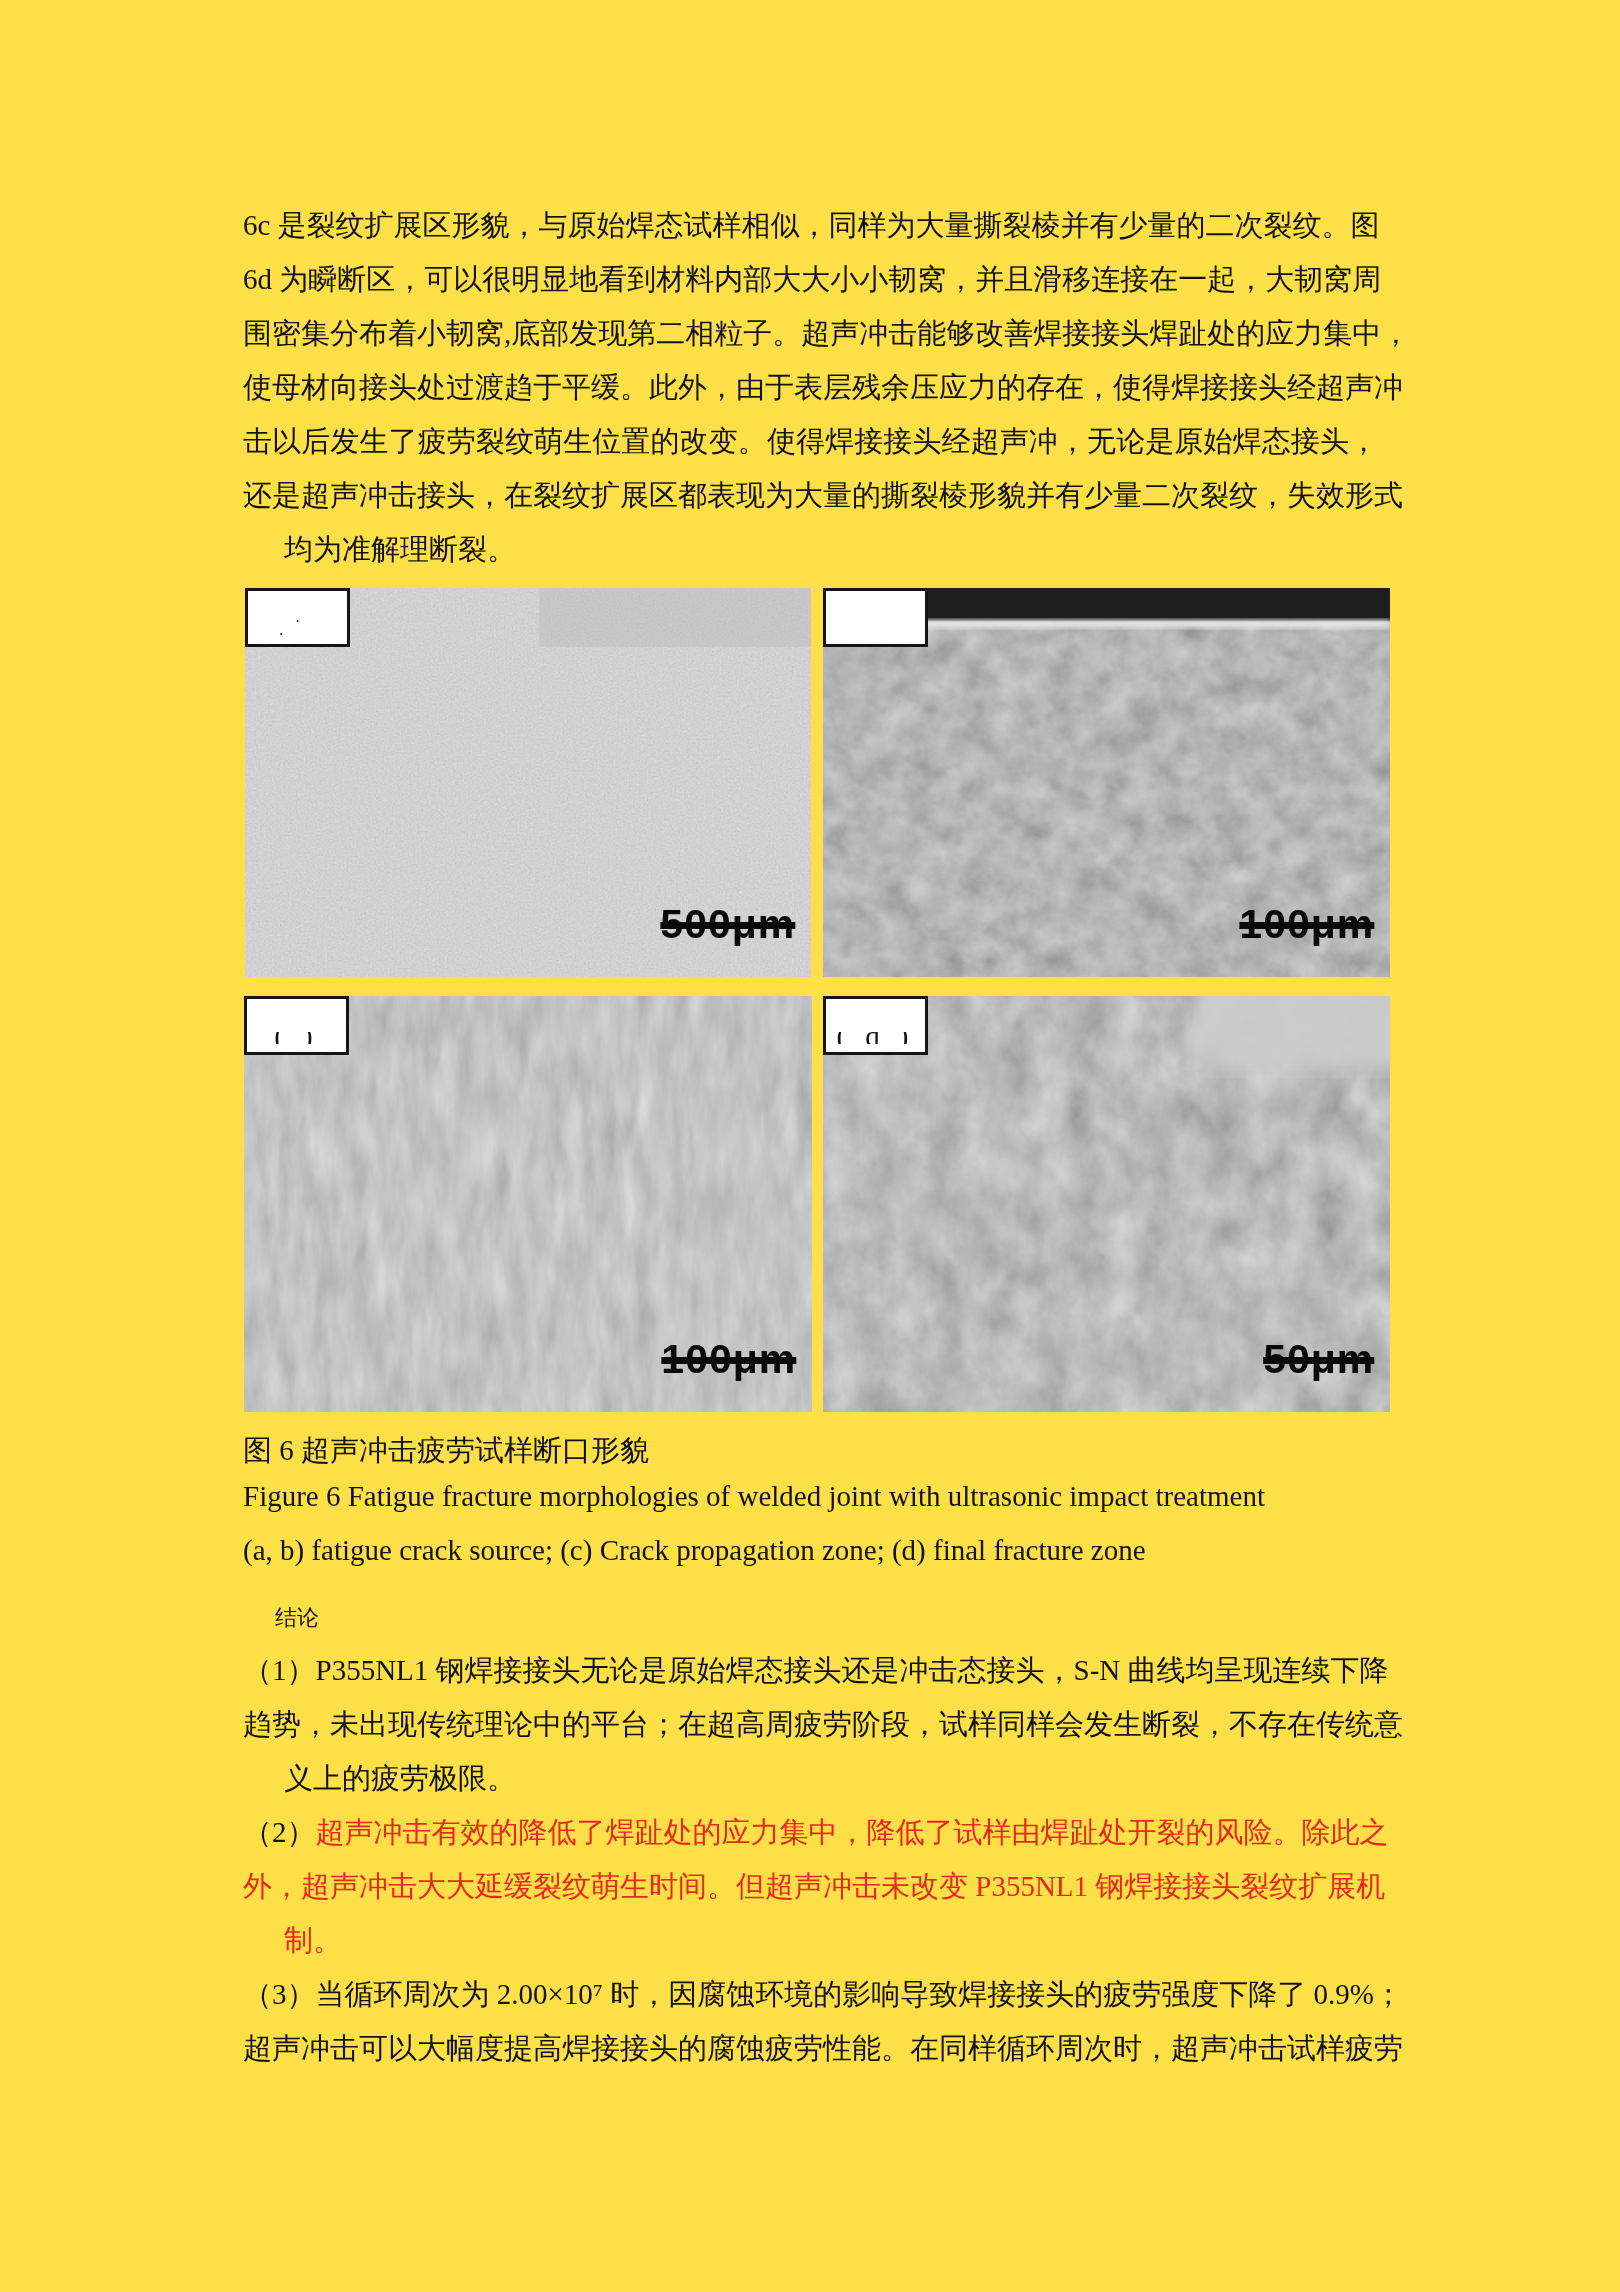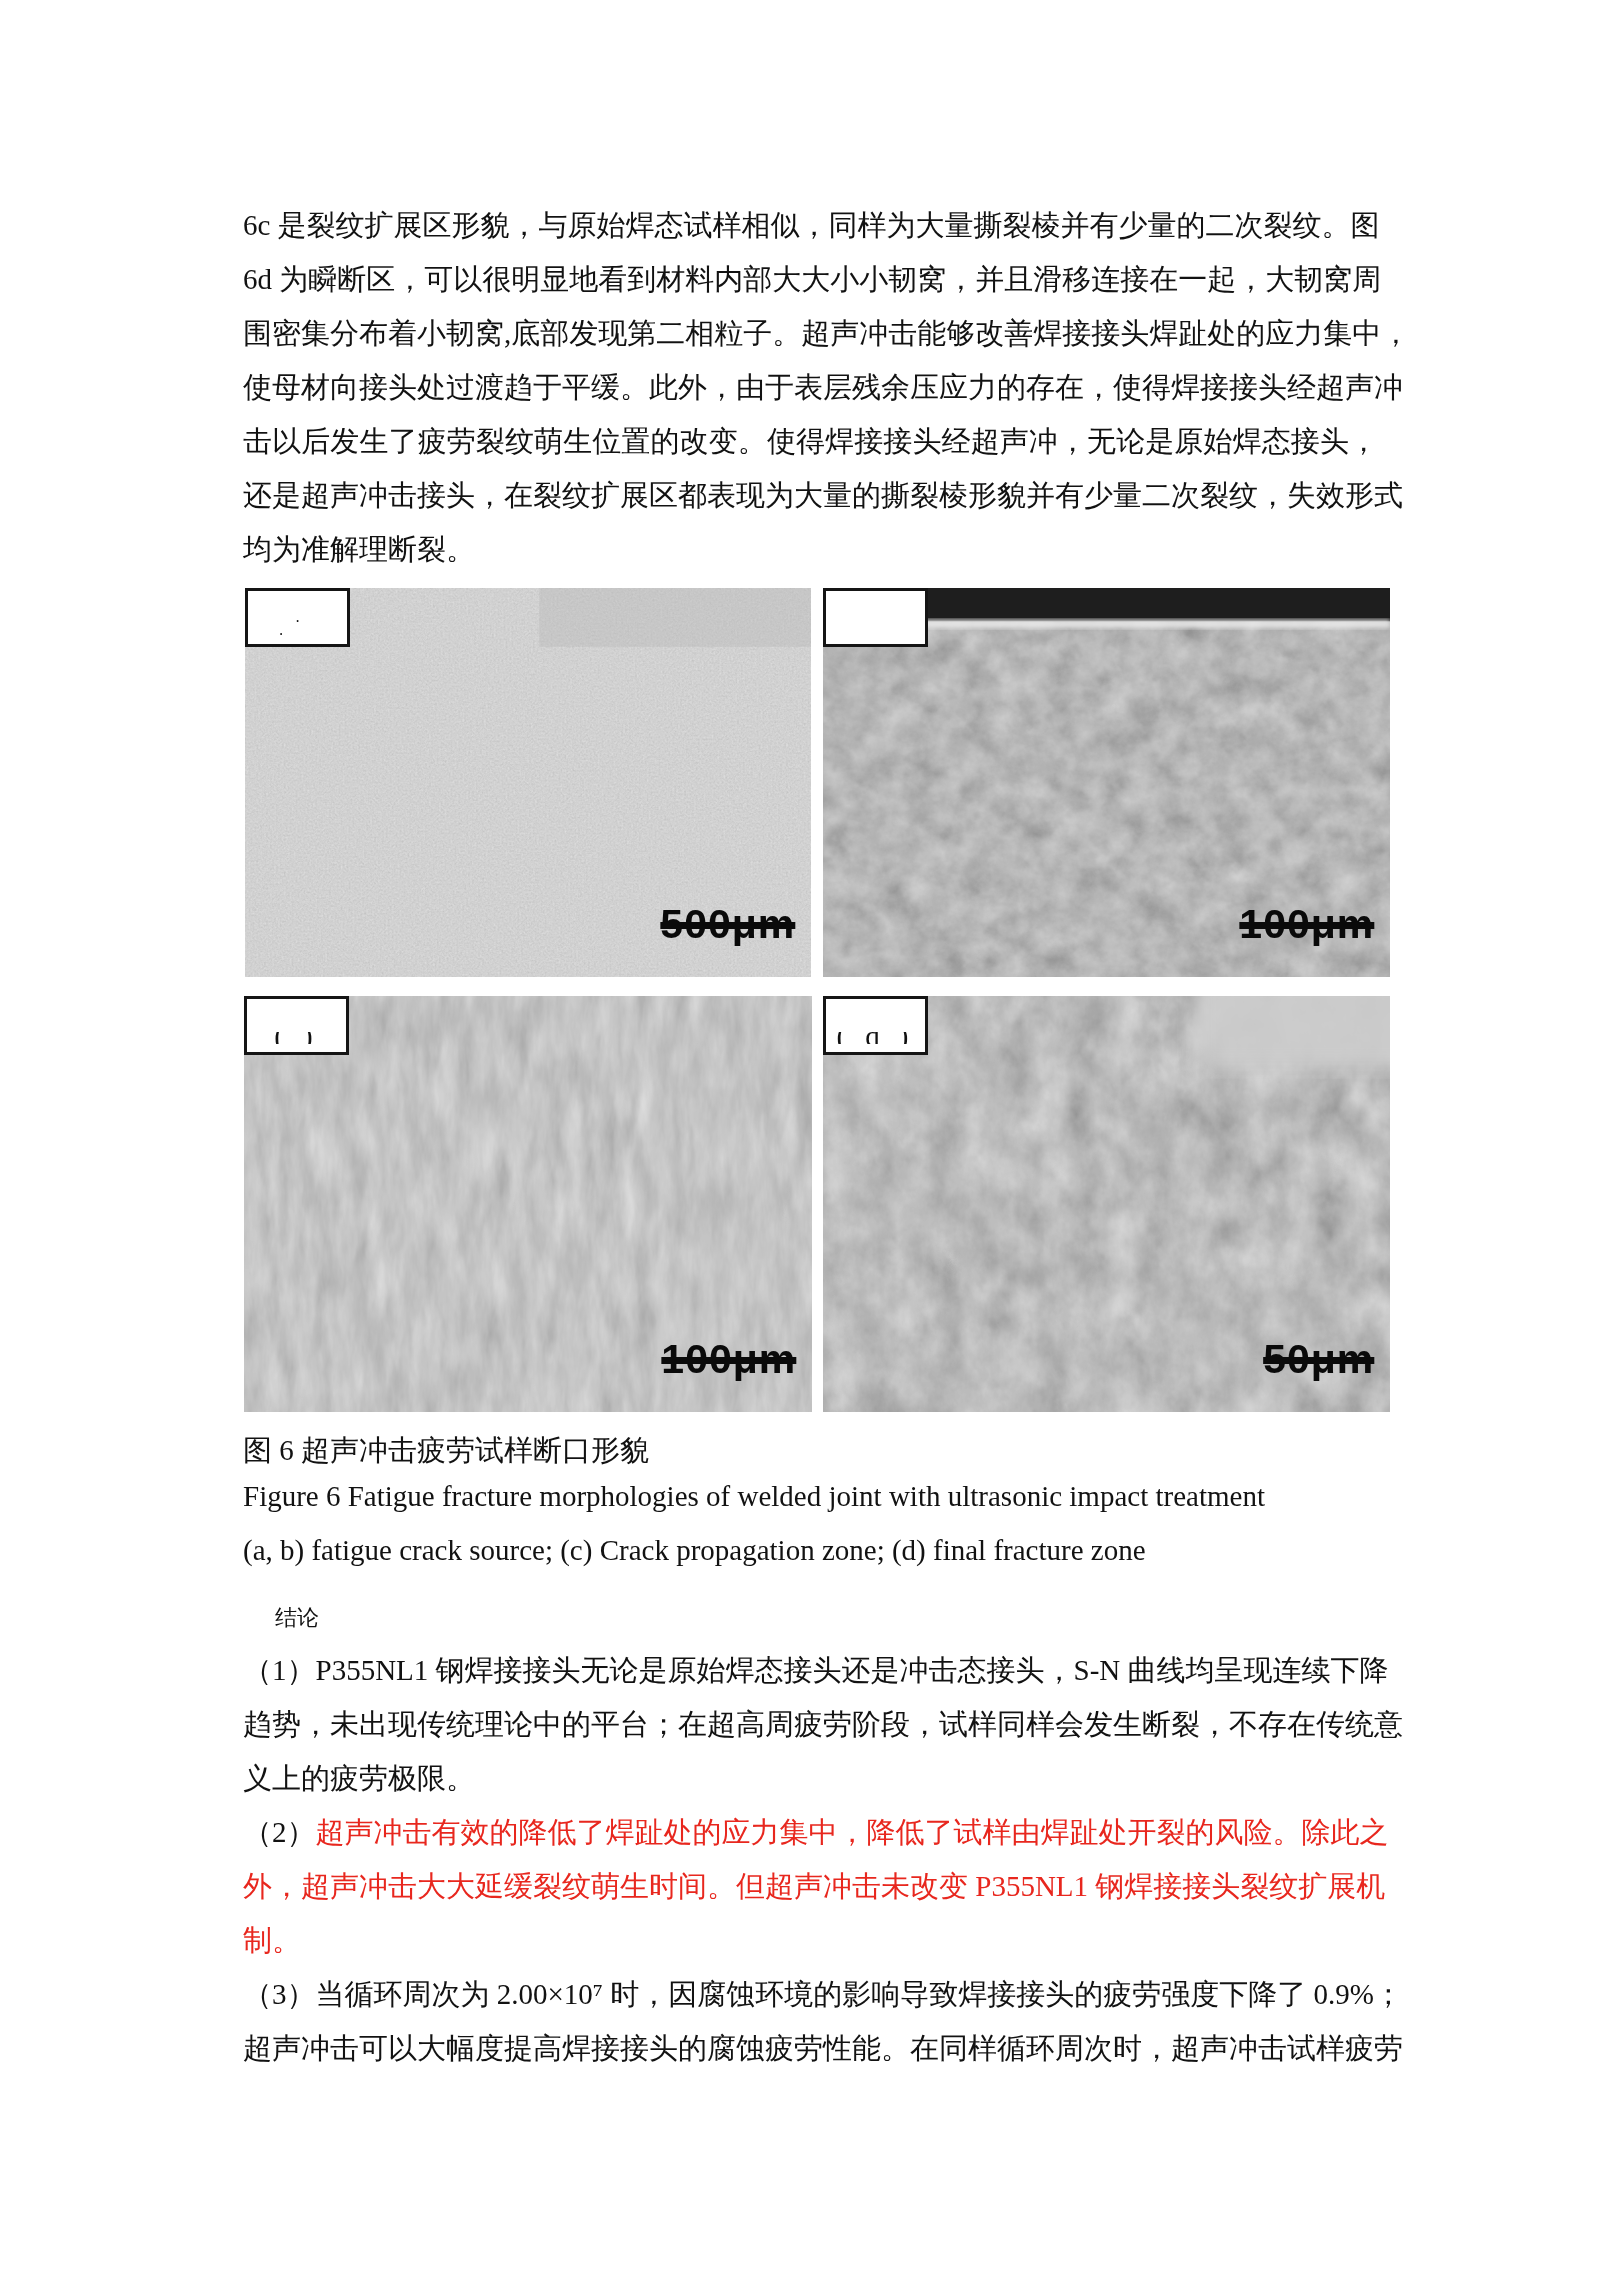--- a/index.html
+++ b/index.html
@@ -1,31 +1,31 @@
 <!DOCTYPE html>
 <html><head>
 <meta charset="utf-8">
 <style>
   html,body{margin:0;padding:0;background:#9a9a9a;}
   .page{
     position:relative;
     width:1620px;height:2293px;
-    background:#ffffff;
+    background:#fde047;
     font-family:"Liberation Serif","DejaVu Serif",serif;
     color:#121212;
     overflow:hidden;
   }
   
   .textcol{position:absolute;left:243px;width:1135px;}
   .line{
     height:54px;line-height:54px;font-size:29px;
     text-align:justify;text-align-last:justify;
     white-space:nowrap;
   }
-  .line.pend{text-align-last:left;}
+  .line.pend{text-align-last:left;margin-left:41px;}
   .red{color:#e8271e;}
   .h-conclusion{height:51px;line-height:51px;font-size:22px;text-align-last:left;margin-left:32px;}
   
   .panel{position:absolute;overflow:hidden;background:#888;}
   .panel svg.sem{position:absolute;left:0;top:0;width:100%;height:100%;display:block;}
   .label-box{
     position:absolute;left:0;top:0;width:105px;height:59px;
     background:#ffffff;border:3.9px solid #151515;box-sizing:border-box;
   }
   .marks-clip{

